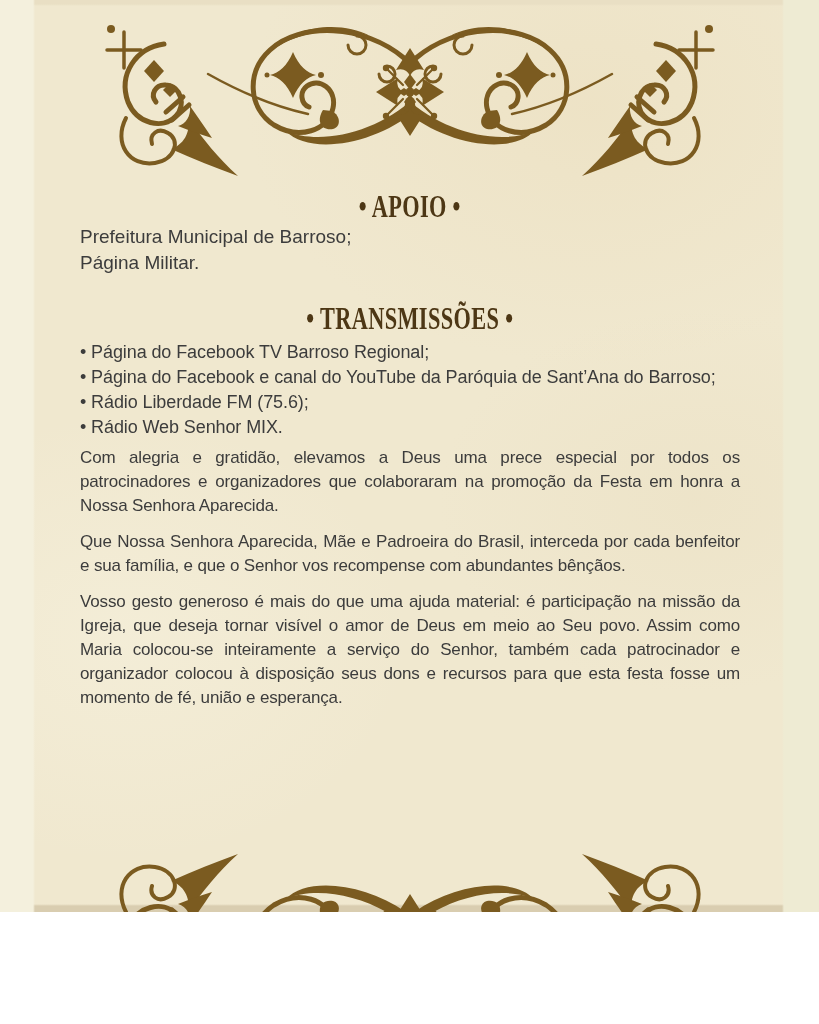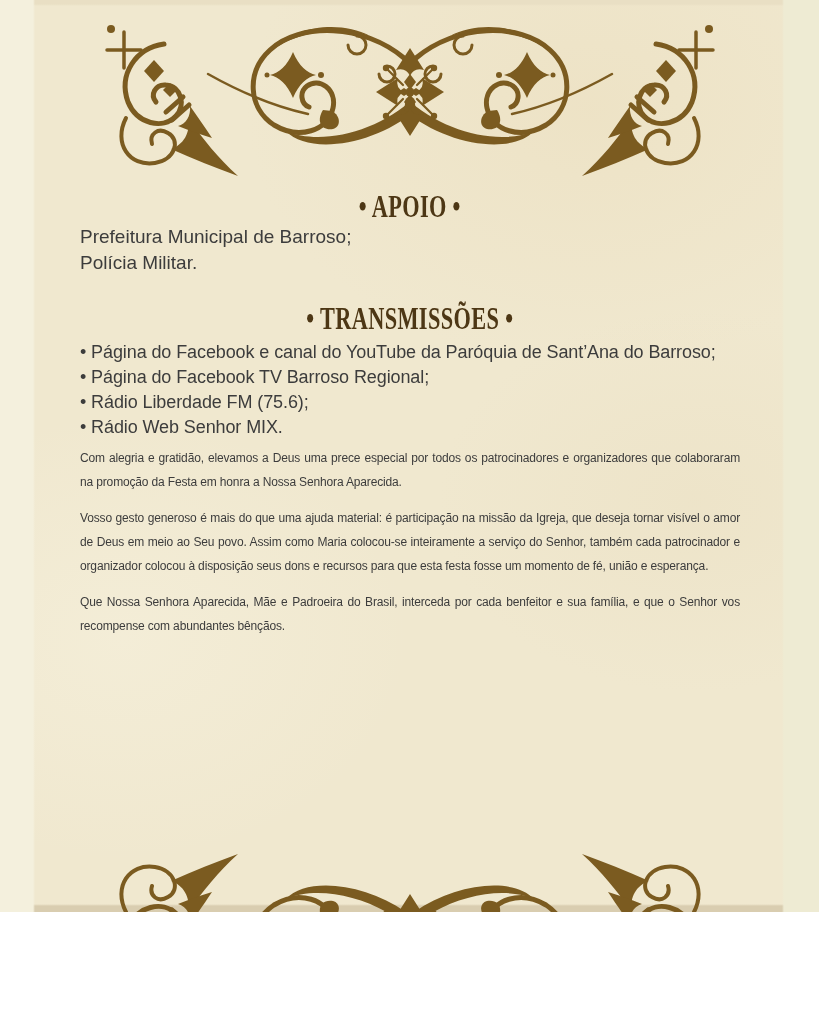--- a/index.html
+++ b/index.html
@@ -37,21 +37,21 @@
     color:var(--heading,#4d3715);
     font-family:"Liberation Serif",serif;
     font-weight:700;font-size:31px;line-height:34px;
   }
   .stx{display:inline-block;transform:scaleX(0.72);letter-spacing:0.5px;white-space:nowrap;}
   .cline{margin:0;text-align:left;font-size:19px;line-height:26px;}
   .title-trans{margin-top:26px;margin-bottom:4px;}
   .title-agra{margin-top:10px;}
   .blist{margin:0;}
   .blist .bitem{margin:0;font-size:18px;line-height:25px;letter-spacing:-0.1px;}
-  .para{margin:12px 0 0;font-size:12px;line-height:24px;text-align:justify;letter-spacing:-0.15px;}
+  .para{margin:12px 0 0;font-size:17px;line-height:24px;text-align:justify;letter-spacing:-0.15px;}
   .para1{margin-top:6px;}
 </style>
 </head>
 <body>
 
 <div class="page">
 
   <svg class="orn orn-top" viewBox="0 0 700 170" width="700" height="170" xmlns="http://www.w3.org/2000/svg" xmlns:xlink="http://www.w3.org/1999/xlink" aria-hidden="true">
     <g id="ornamentAll" fill="currentColor">
       <g id="halfL">
@@ -105,37 +105,37 @@
         <path d="M362,82 L356,78 L350,82 L356,86 Z"></path>
       </g>
     </g>
   </svg>
 
   <div class="content">
 
     <section>
       <h2 class="stitle"><span class="stx">• APOIO •</span></h2>
       <p class="cline">Prefeitura Municipal de Barroso;</p>
-      <p class="cline">Polícia Militar.</p>
+      <p class="cline">Página Militar.</p>
     </section>
 
     <section>
       <h2 class="stitle title-trans"><span class="stx">• TRANSMISSÕES •</span></h2>
       <div class="blist">
+        <p class="bitem">• Página do Facebook TV Barroso Regional;</p>
         <p class="bitem">• Página do Facebook e canal do YouTube da Paróquia de Sant’Ana do Barroso;</p>
-        <p class="bitem">• Página do Facebook TV Barroso Regional;</p>
         <p class="bitem">• Rádio Liberdade FM (75.6);</p>
         <p class="bitem">• Rádio Web Senhor MIX.</p>
       </div>
     </section>
 
     <section>
       <p class="para para1">Com alegria e gratidão, elevamos a Deus uma prece especial por todos os patrocinadores e organizadores que colaboraram na promoção da Festa em honra a Nossa Senhora Aparecida.</p>
+      <p class="para">Que Nossa Senhora Aparecida, Mãe e Padroeira do Brasil, interceda por cada benfeitor e sua família, e que o Senhor vos recompense com abundantes bênçãos.</p>
       <p class="para">Vosso gesto generoso é mais do que uma ajuda material: é participação na missão da Igreja, que deseja tornar visível o amor de Deus em meio ao Seu povo. Assim como Maria colocou-se inteiramente a serviço do Senhor, também cada patrocinador e organizador colocou à disposição seus dons e recursos para que esta festa fosse um momento de fé, união e esperança.</p>
-      <p class="para">Que Nossa Senhora Aparecida, Mãe e Padroeira do Brasil, interceda por cada benfeitor e sua família, e que o Senhor vos recompense com abundantes bênçãos.</p>
     </section>
 
   </div>
 
   <svg class="orn orn-bottom" viewBox="0 0 700 170" width="700" height="170" xmlns="http://www.w3.org/2000/svg" xmlns:xlink="http://www.w3.org/1999/xlink" aria-hidden="true">
     <use href="#ornamentAll" xlink:href="#ornamentAll"></use>
   </svg>
 
 </div>
 

